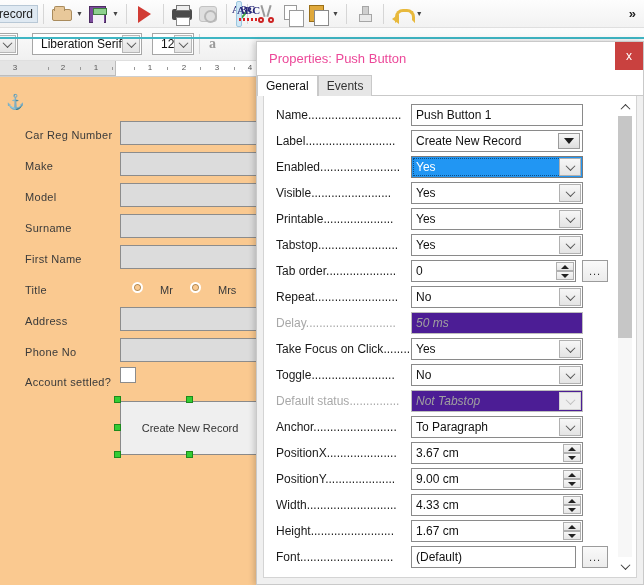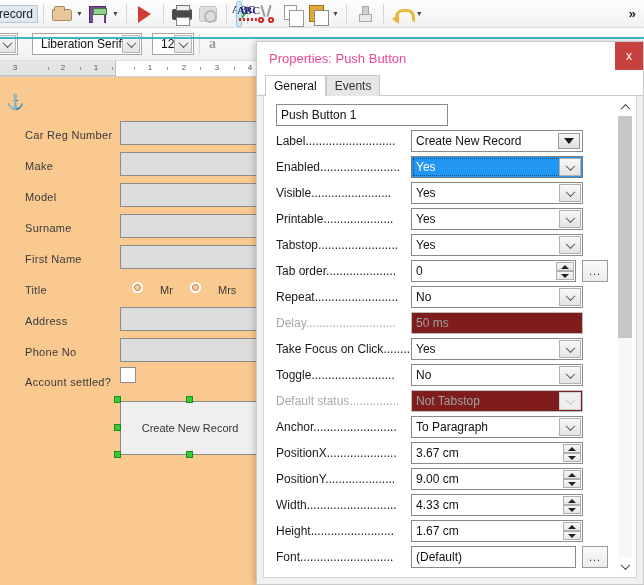--- a/index.html
+++ b/index.html
@@ -141,42 +141,42 @@
     display:flex; flex-direction:column;
   }
   #titlebar { height:32px; background:#ffffff; display:flex; align-items:center;
               padding-left:12px; position:relative; }
   #dlg-title { font-size:13px; color:#ec4899; }
   #close-btn { position:absolute; right:0; top:0; width:28px; height:28px;
                background:#c9413f; color:#fff; font-size:12px;
                display:flex; align-items:center; justify-content:center; }
 
   #tabstrip { height:22px; background:#ffffff; display:flex; align-items:flex-end;
-              padding-left:8px; position:relative; }
+              position:relative; }
   #tabstrip:after { content:""; position:absolute; left:0; right:0; bottom:0; height:1px; background:#c9c9c9; }
   .tab { height:21px; padding:0 8px; font-size:12px; color:#111;
          display:flex; align-items:center; border:1px solid #c9c9c9;
          border-bottom:none; position:relative; z-index:2; }
   .tab.active { background:#ffffff; }
   .tab.inactive { background:#e6e6e6; color:#333; }
 
   #panel { flex:1; background:#ffffff; position:relative; overflow:hidden;
            margin:0 6px 6px 6px; border:1px solid #d4d4d4; border-top:none; }
   #rows { position:absolute; left:0; top:6px; right:28px; }
 
   .prow { height:26px; display:flex; align-items:center; padding-left:12px; }
   .plabel { font-size:12px; color:#1a1a1a; white-space:nowrap; overflow:hidden;
             width:135px; flex:none; }
   .plabel .dots { color:#1a1a1a; letter-spacing:0px; }
   .prow.disabled .plabel, .prow.disabled .plabel .dots { color:#a8a8a8; }
 
   .pctl { position:relative; height:22px; width:172px; background:#ffffff;
           border:1px solid #8a8a8a; display:flex; align-items:center; }
   .pval { font-size:12px; color:#111; padding-left:4px; white-space:nowrap; }
-  .prow.disabled .pctl { background:#7f1d1d; border-color:#bdbdbd; }
+  .prow.disabled .pctl { background:#4c1d95; border-color:#bdbdbd;font-style:italic; }
   .prow.disabled .pval { color:#a0a0a0; }
 
   .drop-chev { position:absolute; right:1px; top:1px; bottom:1px; width:22px;
                background:linear-gradient(#f7f7f7,#e4e4e4); border:1px solid #b0b0b0;
                display:flex; align-items:center; justify-content:center; }
   .prow.disabled .drop-chev { background:#efefef; border-color:#d2d2d2; }
   .prow.disabled .drop-chev .chev { border-color:#c2c2c2; }
 
   .drop-tri { position:absolute; right:2px; top:2px; bottom:2px; width:22px;
               background:linear-gradient(#f7f7f7,#dedede); border:1px solid #9b9b9b;
@@ -393,20 +393,21 @@
   </div>
 
   <div id="tabstrip">
     <div class="tab active">General</div>
     <div class="tab inactive">Events</div>
   </div>
 
   <div id="panel">
     <div id="rows">
         <div class="prow">
+          <div class="plabel"><span>Name</span><span class="dots">............................</span></div>
           <div class="pctl">
             <span class="pval">Push Button 1</span>
           </div>
         </div>
         <div class="prow">
           <div class="plabel"><span>Label</span><span class="dots">...........................</span></div>
           <div class="pctl">
             <span class="pval">Create New Record</span>
             <span class="drop-tri">
               <i class="tri"></i>

